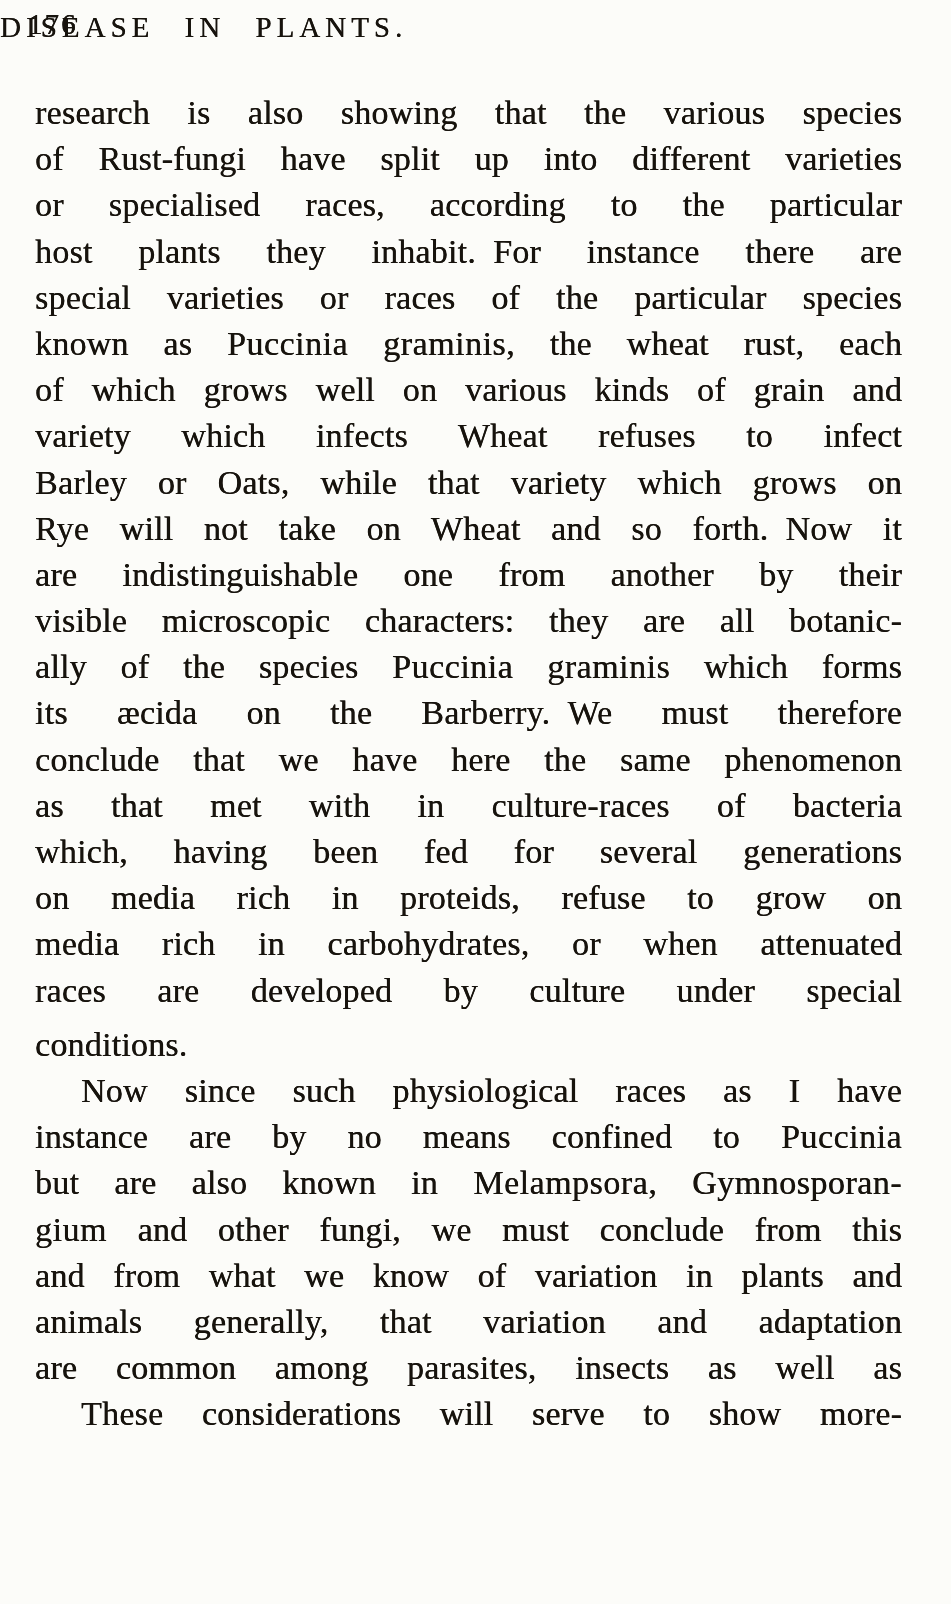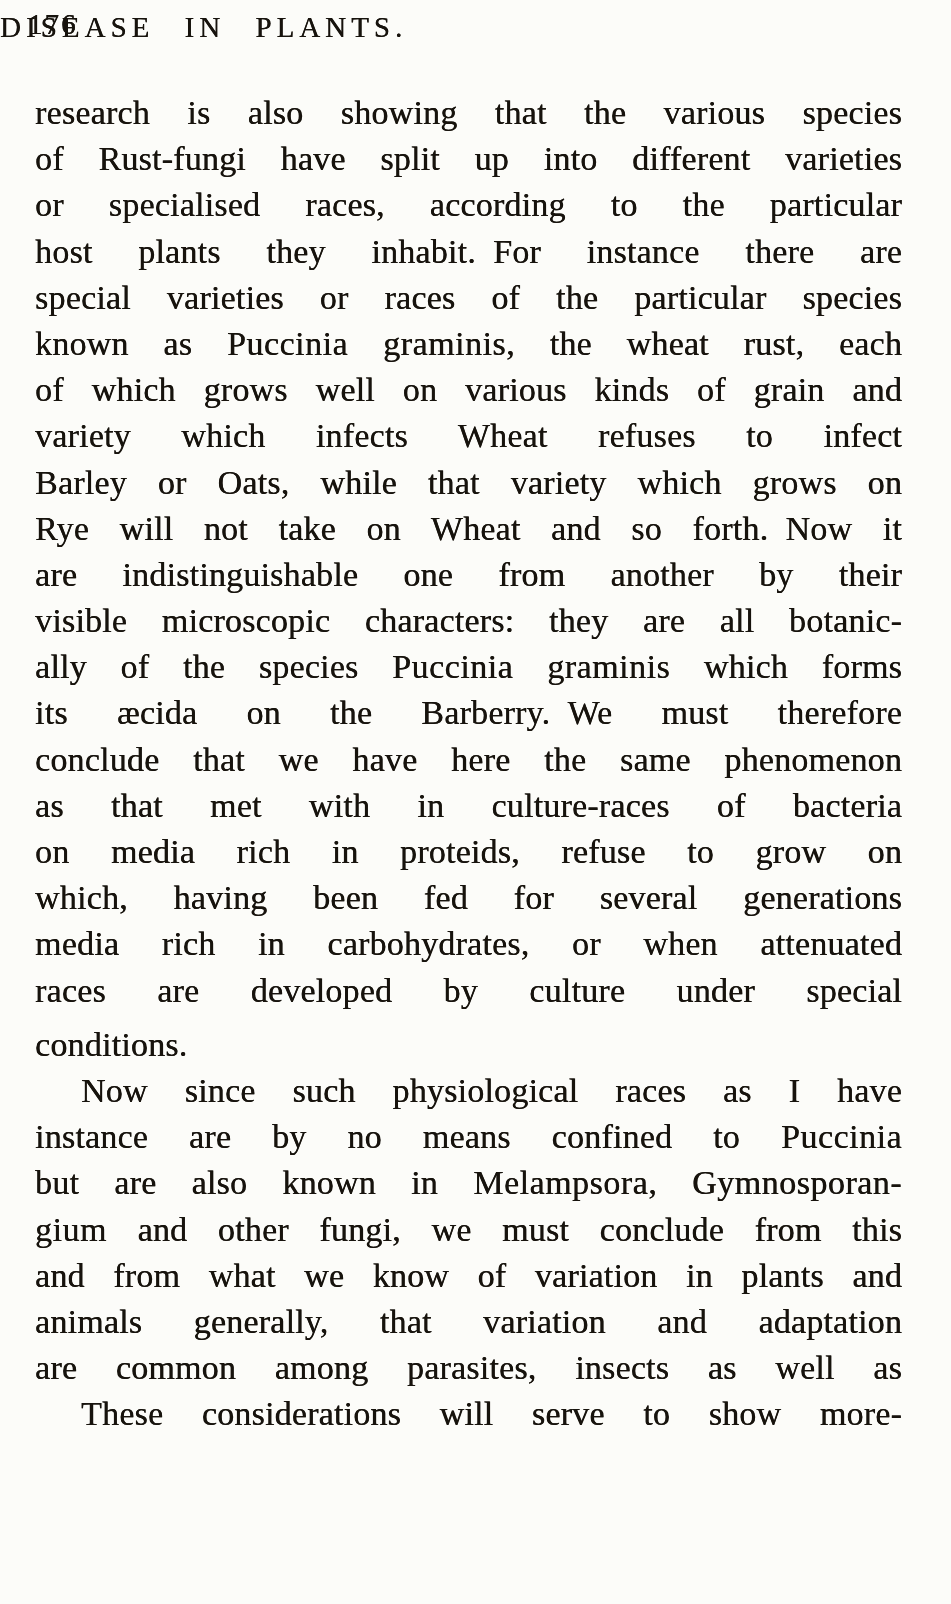--- a/index.html
+++ b/index.html
@@ -79,22 +79,22 @@
       <div class="line"><span>of which grows well on various kinds of grain and</span></div>
       <div class="line"><span>variety which infects Wheat refuses to infect</span></div>
       <div class="line"><span>Barley or Oats, while that variety which grows on</span></div>
       <div class="line"><span>Rye will not take on Wheat and so forth. Now it</span></div>
       <div class="line"><span>are indistinguishable one from another by their</span></div>
       <div class="line"><span>visible microscopic characters: they are all botanic-</span></div>
       <div class="line"><span>ally of the species </span><span class="italic">Puccinia graminis</span><span> which forms</span></div>
       <div class="line"><span>its æcida on the Barberry. We must therefore</span></div>
       <div class="line"><span>conclude that we have here the same phenomenon</span></div>
       <div class="line"><span>as that met with in culture-races of bacteria</span></div>
+      <div class="line"><span>which, having been fed for several generations</span></div>
       <div class="line"><span>on media rich in proteids, refuse to grow on</span></div>
-      <div class="line"><span>which, having been fed for several generations</span></div>
       <div class="line"><span>media rich in carbohydrates, or when attenuated</span></div>
       <div class="line"><span>races are developed by culture under special</span></div>
       <div class="line end"><span>conditions.</span></div>
       <div class="line indent"><span>Now since such physiological races as I have</span></div>
       <div class="line"><span>instance are by no means confined to </span><span class="italic">Puccinia</span></div>
       <div class="line"><span>but are also known in </span><span class="italic">Melampsora</span><span>, </span><span class="italic">Gymnosporan-</span></div>
       <div class="line"><span class="italic">gium</span><span> and other fungi, we must conclude from this</span></div>
       <div class="line"><span>and from what we know of variation in plants and</span></div>
       <div class="line"><span>animals generally, that variation and adaptation</span></div>
       <div class="line"><span>are common among parasites, insects as well as</span></div>

